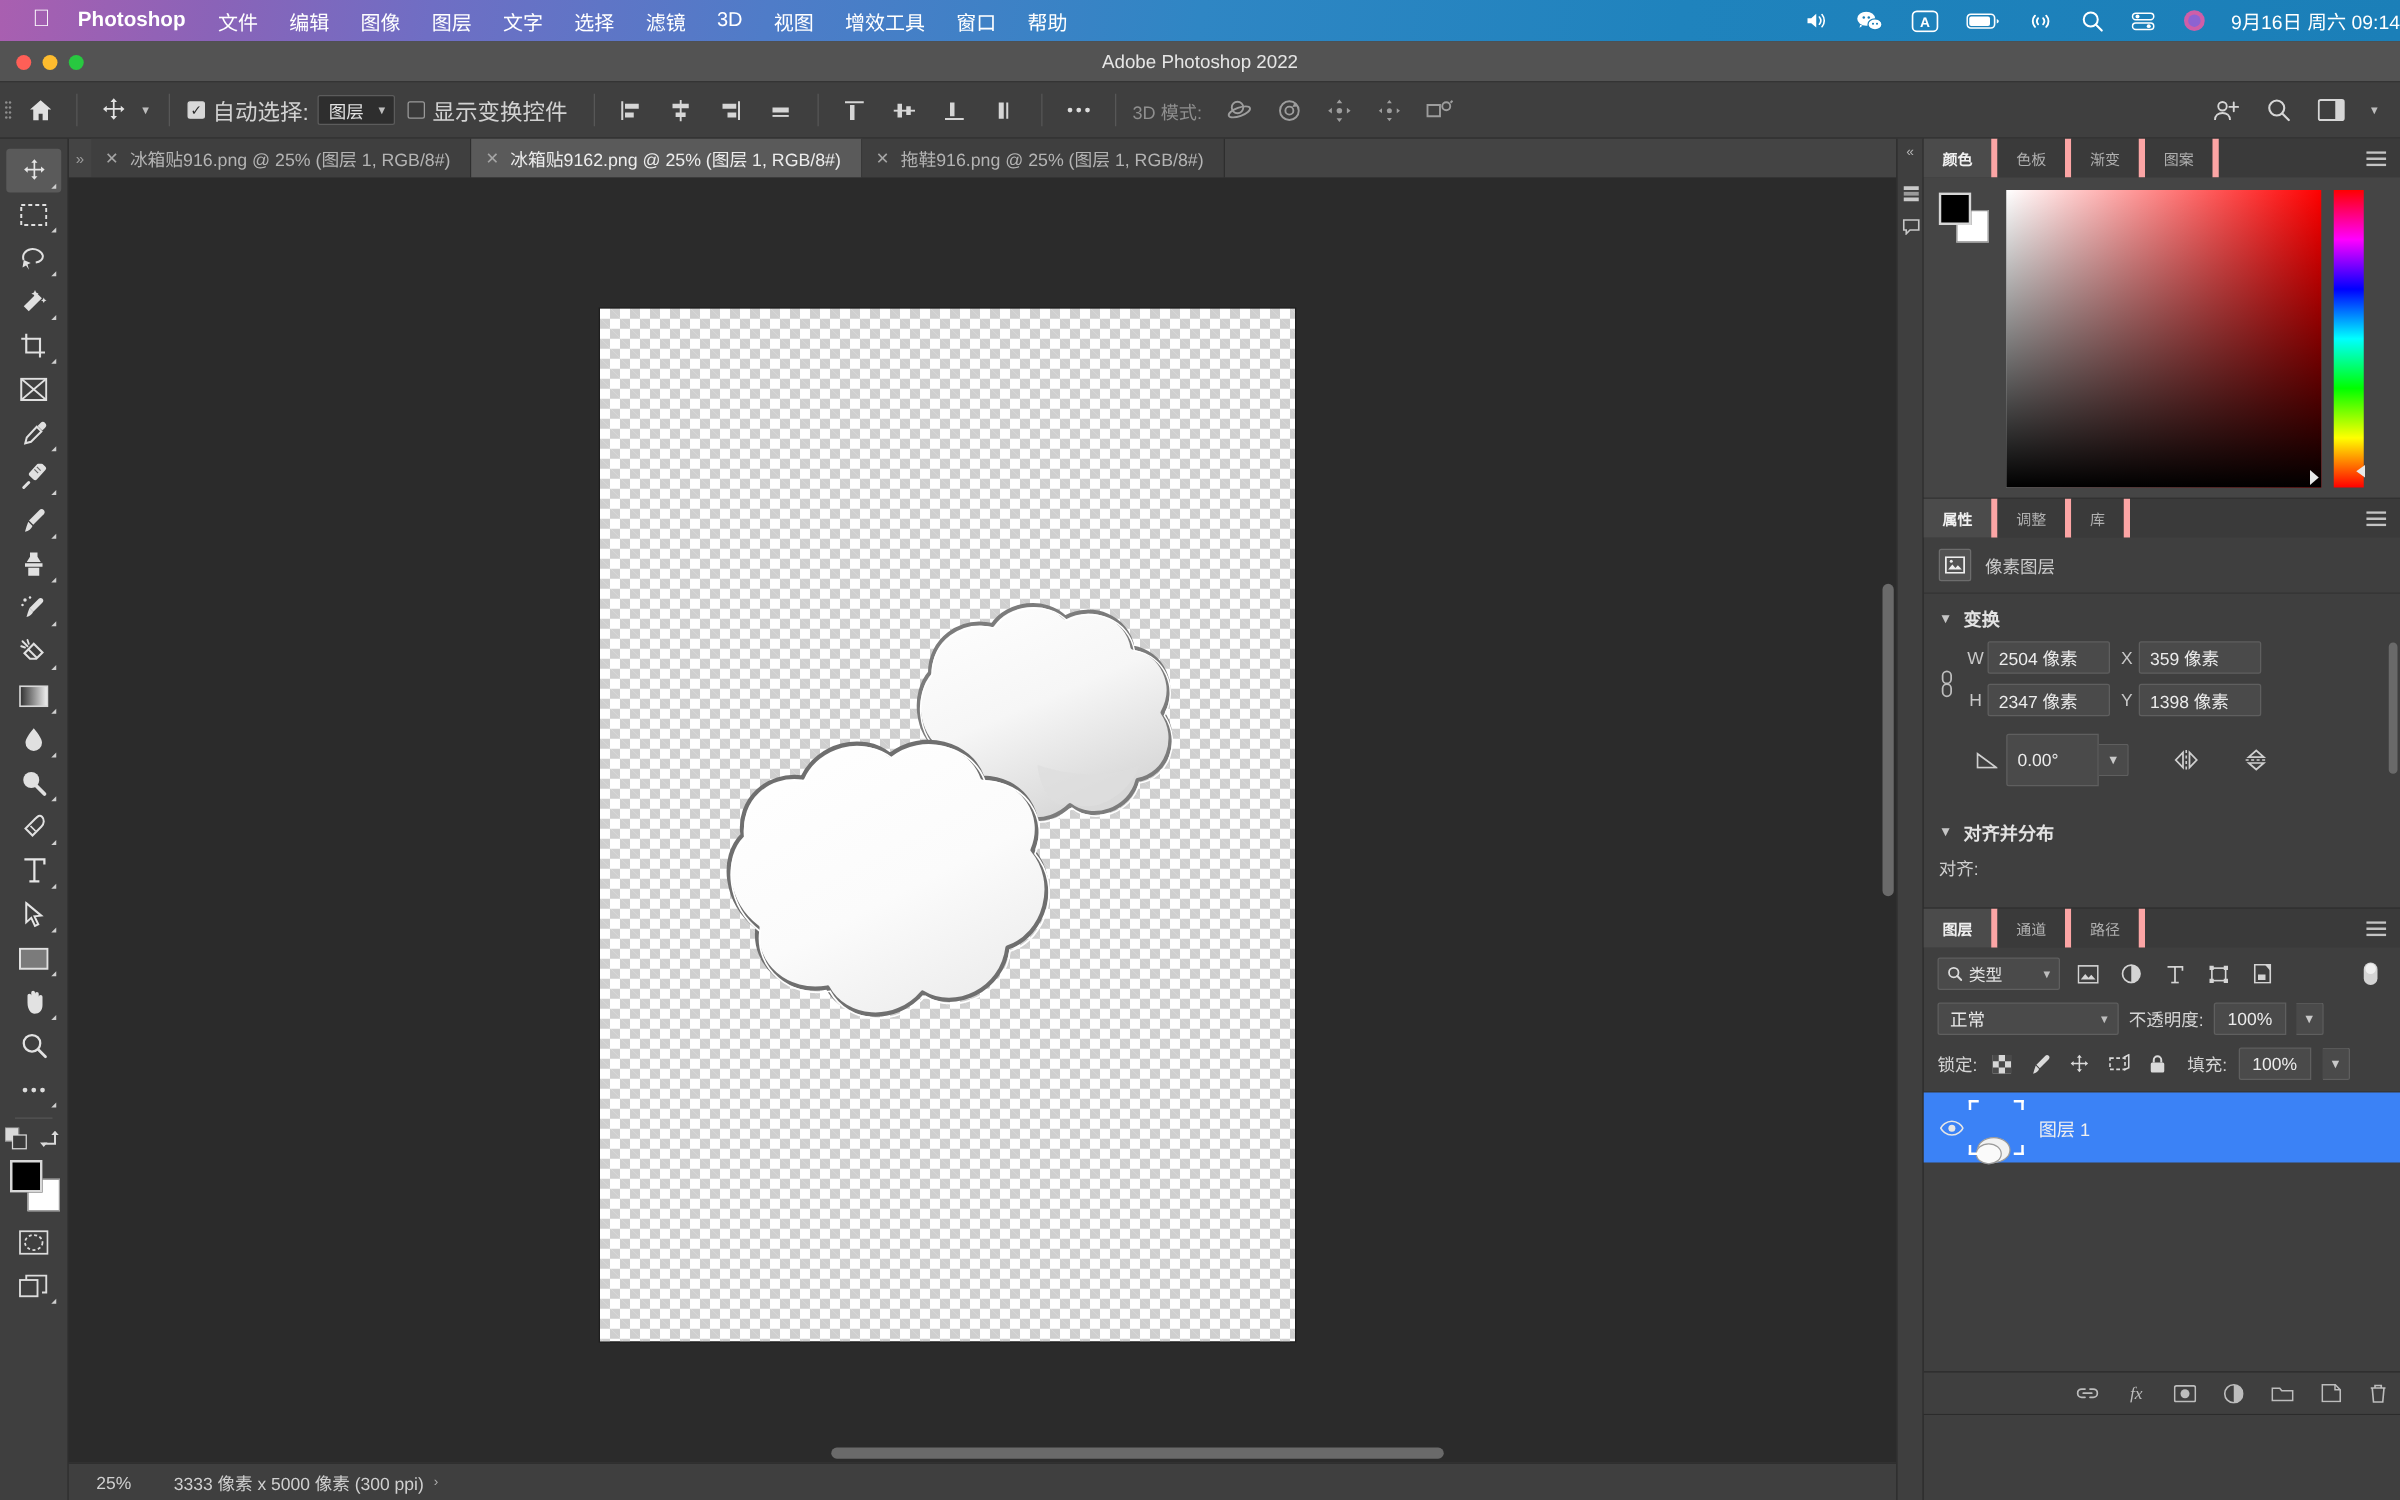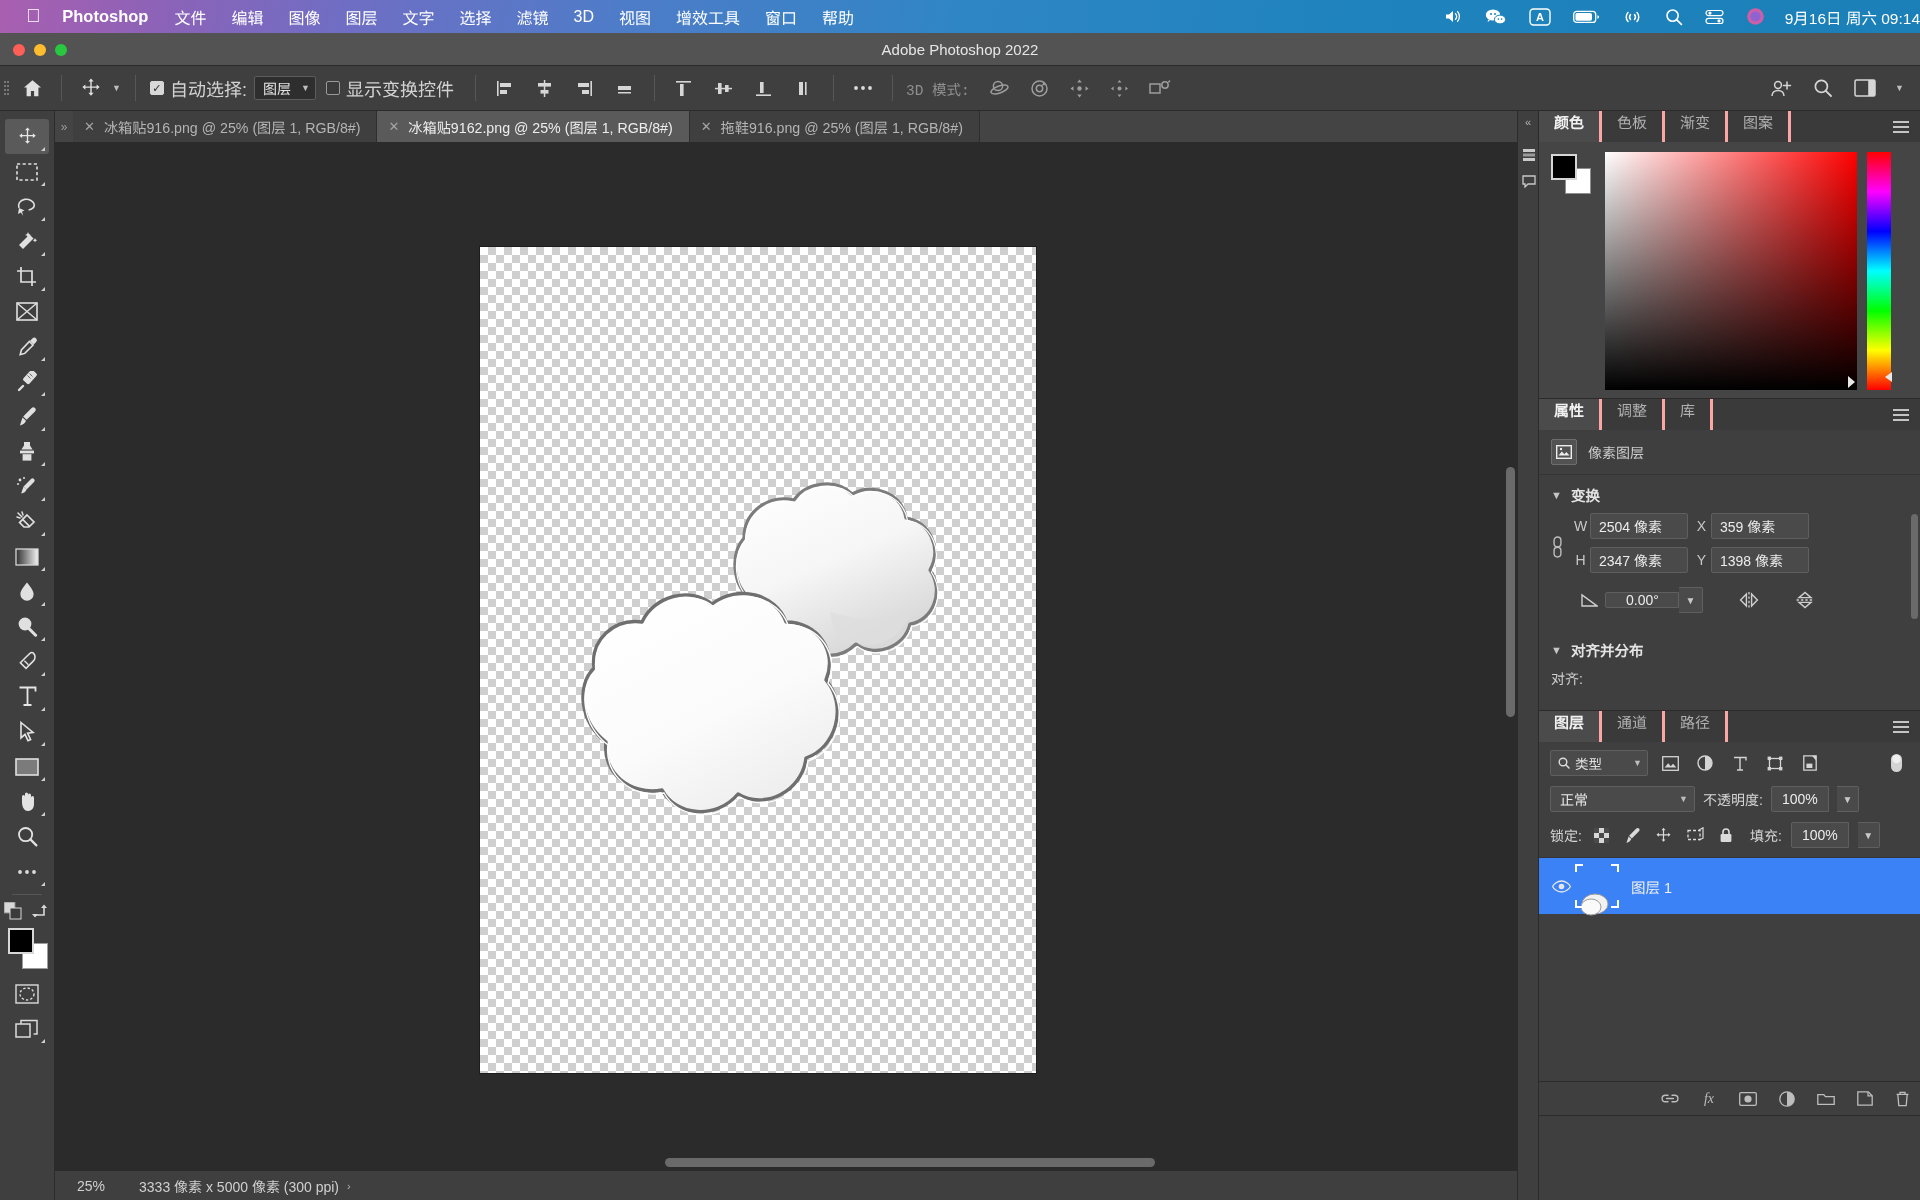--- a/index.html
+++ b/index.html
@@ -51,21 +51,21 @@
          display:inline-flex; align-items:center; justify-content:center; font-size: 11px; color:#fff;}
   .cbx.on { background: #d8d8d8; border-color:#d8d8d8; color:#2a2a2a; }
   .ob-label { margin: 0 7px 0 6px; font-size: 18px; }
   .ob-select {
     background: #2e2e2e; border: 1px solid #5c5c5c; color: #e3e3e3;
     height: 24px; min-width: 62px; font-size: 14px; border-radius: 2px;
     display: flex; align-items: center; justify-content: space-between; padding: 0 5px 0 8px;
   }
   .caret { font-size: 9px; color:#bdbdbd; margin-left: 6px;}
   .ob-right { margin-left: auto; display: flex; align-items: center; gap: 2px; padding-right: 16px;}
-  .mode3d { color:#8f8f8f; font-size: 14.5px; margin: 0 10px 0 4px; font-family: Liberation Mono, monospace;}
+  .mode3d { color:#8f8f8f; font-size: 14.5px; margin: 0 10px 0 4px;}
 
   
   .tabbar {
     position: absolute; top: 111px; left: 55px; width: 1865px; height: 31px;
     background: #444; display: flex; align-items: stretch; font-size: 14px;
   }
   .tabarrows { width: 18px; display:flex;align-items:center;justify-content:center;color:#9b9b9b;font-size:12px;}
   .tab {
     display: flex; align-items: center; padding: 0 16px 0 11px; gap: 9px;
     background: #3f3f3f; color: #b4b4b4; border-right: 1px solid #2e2e2e;
@@ -131,22 +131,22 @@
     background: #3f3f3f; border-left: 1px solid #2b2b2b;
   }
   .railcol .collapse { color:#b5b5b5; font-size: 11px; text-align:center; padding-top: 5px;}
   .railbtn { width: 21px; height: 26px; display:flex; align-items:center;justify-content:center;color:#c9c9c9;}
   .dock {
     position: absolute; top: 111px; right: 0; width: 382px; bottom: 0;
     background: #3f3f3f; border-left: 1px solid #2b2b2b;
   }
   .panel { border-bottom: 1px solid #2b2b2b; }
   .ptabs { display: flex; align-items: stretch; height: 31px; background: #3a3a3a; position: relative;}
-  .ptab { padding: 0 15px; display:flex;align-items:flex-start; font-size: 15px; color:#b0b0b0;
-          background:#3a3a3a; border-right: 3px solid #fca5a5;}
+  .ptab { padding: 0 15px; display:flex;align-items:center; font-size: 12px; color:#b0b0b0;
+          background:#3a3a3a; border-right: 5px solid #fca5a5;}
   .ptab.active { background: #4b4b4b; color: #f0f0f0; font-weight: bold; }
   .pmenu { margin-left:auto; display:flex; align-items:center; padding-right: 11px; color:#c4c4c4; font-size:15px;}
 
   
   .colorbody { height: 256px; background: #454545; position: relative; display:flex; padding: 10px 10px 10px 12px; }
   .cswatch { position: relative; width: 42px; height: 42px; margin-top: 2px;}
   .cswatch .fg { position:absolute; left:0; top:0; width:26px;height:26px;background:#000;border:2px solid #d6d6d6;}
   .cswatch .bg { position:absolute; left:14px; top:14px; width:26px;height:26px;background:#fff;border:1px solid #8e8e8e;}
   .cfield { margin-left: 12px; width: 252px; height: 238px;
     background:
@@ -170,22 +170,22 @@
   .fieldgrid { padding: 4px 12px 2px 12px; display:flex; align-items:center; }
   .linkicon { width: 20px; color:#bdbdbd; text-align:center; font-size:15px; }
   .fgrid { flex:1; }
   .frow { display:flex; align-items:center; margin-bottom: 8px; }
   .flabel { width: 19px; color:#c8c8c8; font-size:14px; text-align:center; }
   .finput {
     background:#4a4a4a; border:1px solid #5f5f5f; color:#ececec; height:26px; width:98px;
     display:flex;align-items:center;padding-left:8px;font-size:14px;border-radius:2px;margin-right:4px;
   }
   .angrow { display:flex;align-items:center;padding: 4px 12px 12px 42px; gap: 0;}
-  .angfield { background:#4a4a4a;border:1px solid #5f5f5f;height:16px;width:74px;display:flex;align-items:center;
-              padding-left:20px;color:#ececec;font-size:14px;border-radius:2px 0 0 2px;}
+  .angfield { background:#4a4a4a;border:1px solid #5f5f5f;height:42px;width:74px;display:flex;align-items:center;
+              padding-left:8px;color:#ececec;font-size:14px;border-radius:2px 0 0 2px;}
   .angdrop { background:#4a4a4a;border:1px solid #5f5f5f;border-left:none;height:26px;width:24px;
              display:flex;align-items:center;justify-content:center;color:#c9c9c9;font-size:10px;border-radius:0 2px 2px 0;}
   .flipbtns { display:flex; align-items:center; gap: 36px; margin-left: 36px; color:#cfcfcf;}
   .aligncolon { padding: 4px 12px 22px 12px; color:#cfcfcf; font-size:14px;}
   .pscroll { position:absolute; right:2px; width:7px; background:#6a6a6a; border-radius:4px;}
 
   
   .filterrow { display:flex; align-items:center; padding: 8px 11px; gap: 9px; }
   .kindsel { background:#4a4a4a;border:1px solid #5f5f5f;height:26px;width:98px;border-radius:2px;
              display:flex;align-items:center;padding:0 5px 0 7px;color:#e0e0e0;font-size:13.5px;gap:5px;}

